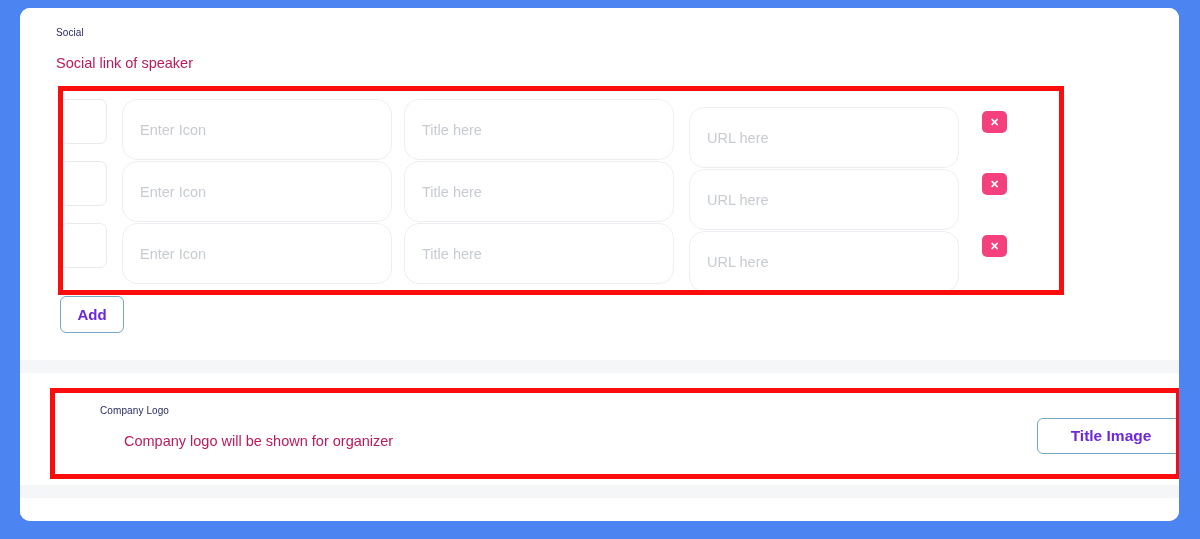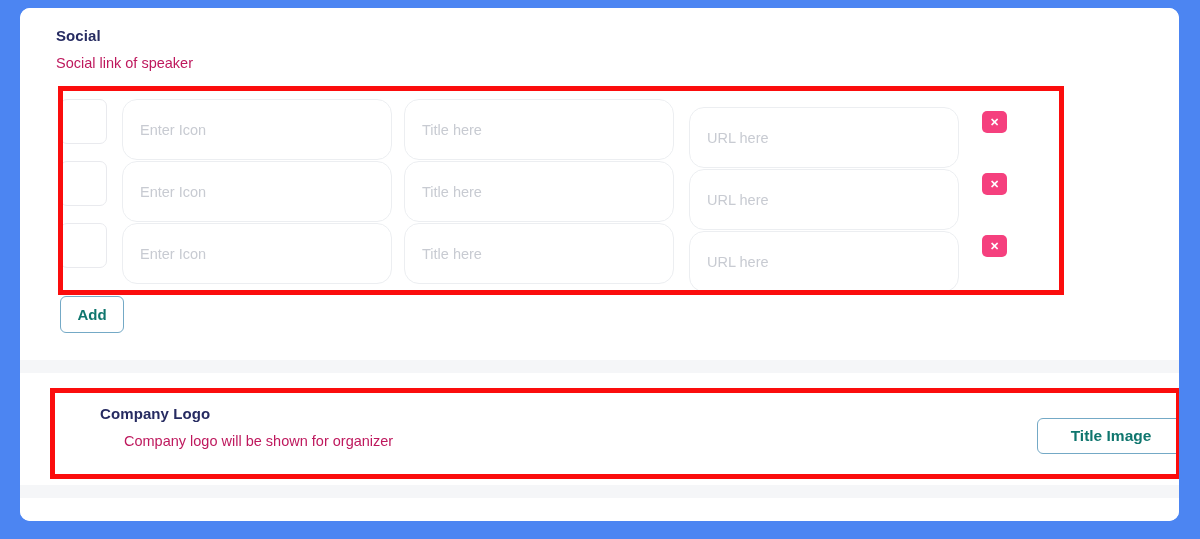--- a/index.html
+++ b/index.html
@@ -51,22 +51,22 @@
     width: 1159px;
     height: 13px;
     background: #f5f6f8;
   }
   .gap-1 { top: 352px; }
   .gap-2 { top: 477px; }
 
   
   .section-title {
     position: absolute;
-    font-size: 15px;
-    font-weight: bold;
+    font-size: 10px;
+    font-weight: normal;
     color: #262b61;
     letter-spacing: .1px;
     white-space: nowrap;
   }
   .section-sub {
     position: absolute;
     font-size: 14.5px;
     color: #be185d;
     white-space: nowrap;
   }
@@ -140,21 +140,21 @@
     padding: 0;
     cursor: pointer;
   }
 
   
   .outline-btn {
     position: absolute;
     background: #ffffff;
     border: 1px solid #74a9c6;
     border-radius: 6px;
-    color: #0f766e;
+    color: #6d28d9;
     font-family: "Liberation Sans", sans-serif;
     font-weight: bold;
     cursor: pointer;
     box-sizing: border-box;
   }
   .add-btn {
     left: 40px;
     top: 288px;
     width: 64px;
     height: 37px;

